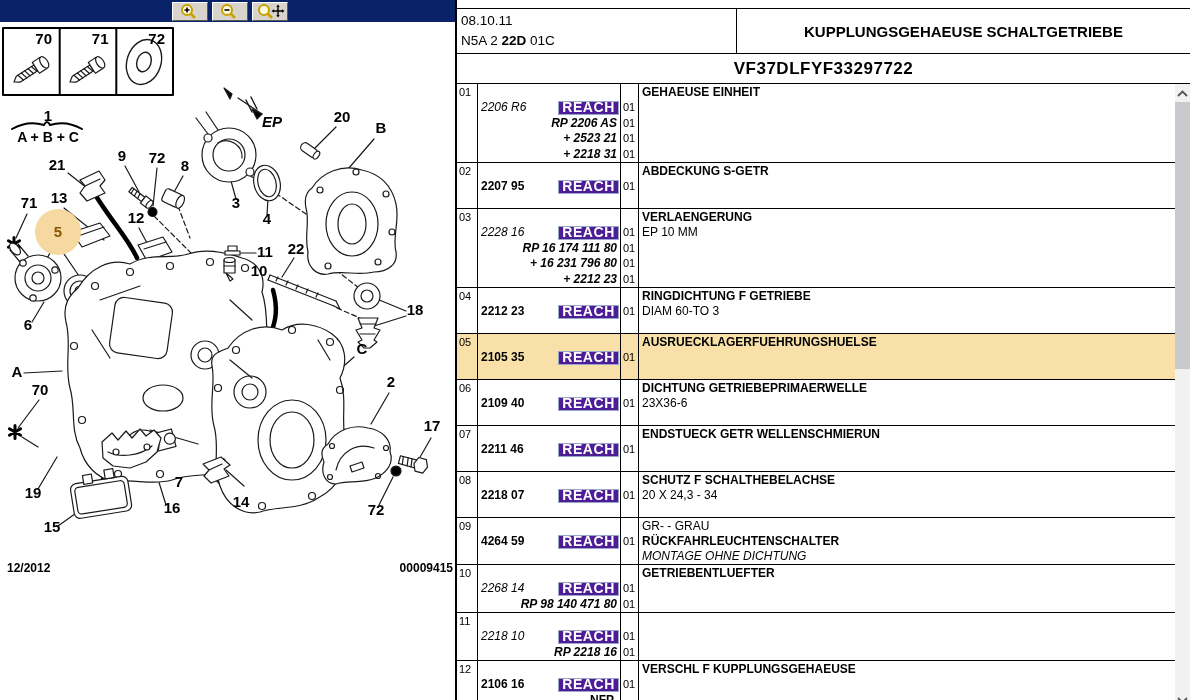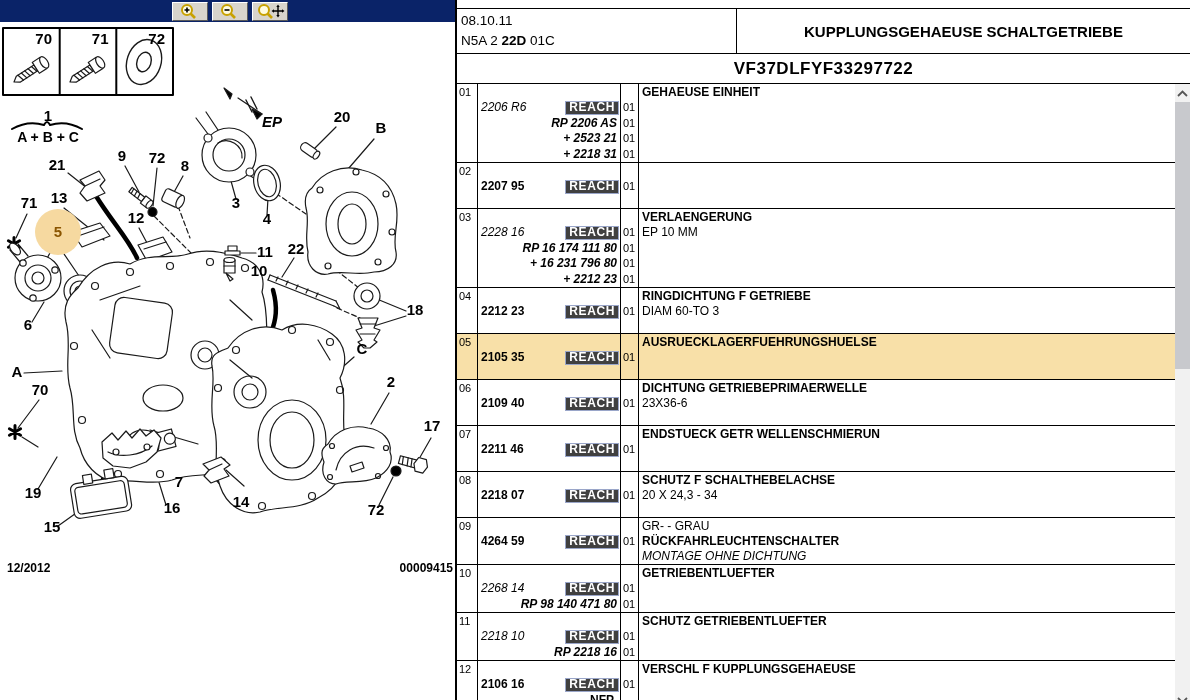--- a/index.html
+++ b/index.html
@@ -30,21 +30,21 @@
   .c-part{border-right:1px solid #000;padding-top:1px;}
   .c-qty{border-right:1px solid #000;font-size:11px;padding-top:1px;}
   .c-desc{padding:1px 2px 0 3px;}
   .spacer{height:15px;}
   .pline{height:15.5px;line-height:15.5px;font-size:12px;display:flex;align-items:center;}
   .pline.main-bold .pnum{font-weight:bold;}
   .pline.main-italic .pnum{font-style:italic;}
   .pline .pnum{padding-left:3px;flex:1 1 auto;}
   .pline.sub{justify-content:flex-end;font-weight:bold;font-style:italic;padding-right:3px;}
   .pline.note{justify-content:flex-end;font-weight:bold;padding-right:6px;}
-  .reach{background:#404040;color:#fff;font-size:12px;font-weight:bold;letter-spacing:.6px;
+  .reach{background:#4c1d95;color:#fff;font-size:14px;font-weight:bold;letter-spacing:.6px;
          padding:1px 3px 2px 3px;margin-right:1px;border:1px solid #9aa6c9;line-height:9px;}
   .qline{height:15.5px;line-height:15.5px;padding-left:2px;}
   .dline{font-size:12px;line-height:15px;}
   .dline.b{font-weight:bold;}
   .dline.it{font-style:italic;}
 
   
   #scrollbar{position:absolute;right:0;top:75px;bottom:0;width:15px;background:#f1f1f1;}
   #sb-up{position:absolute;top:0;left:0;width:15px;height:18px;display:flex;align-items:center;justify-content:center;cursor:pointer;}
   #sb-thumb{position:absolute;top:18px;left:0;width:15px;height:267px;background:#c8c9cd;cursor:pointer;}
@@ -461,20 +461,23 @@
             <div class="spacer"></div>
             <div class="pline main-bold">
               <span class="pnum">2207 95</span>
               <span class="reach">REACH</span>
             </div>
           </div>
           <div class="c-qty">
             <div class="spacer"></div>
             <div class="qline">01</div>
           </div>
+          <div class="c-desc">
+            <div class="dline b">ABDECKUNG S-GETR</div>
+          </div>
         </div>
         <div class="t-row">
           <div class="c-pos">03</div>
           <div class="c-part">
             <div class="spacer"></div>
             <div class="pline main-italic">
               <span class="pnum">2228 16</span>
               <span class="reach">REACH</span>
             </div>
             <div class="pline sub">RP 16 174 111 80</div>
@@ -626,23 +629,20 @@
             <div class="pline main-italic">
               <span class="pnum">2218 10</span>
               <span class="reach">REACH</span>
             </div>
             <div class="pline sub">RP 2218 16</div>
           </div>
           <div class="c-qty">
             <div class="spacer"></div>
             <div class="qline">01</div>
             <div class="qline">01</div>
-          </div>
-          <div class="c-desc">
-            <div class="dline b">SCHUTZ GETRIEBENTLUEFTER</div>
           </div>
         </div>
         <div class="t-row">
           <div class="c-pos">12</div>
           <div class="c-part">
             <div class="spacer"></div>
             <div class="pline main-bold">
               <span class="pnum">2106 16</span>
               <span class="reach">REACH</span>
             </div>

